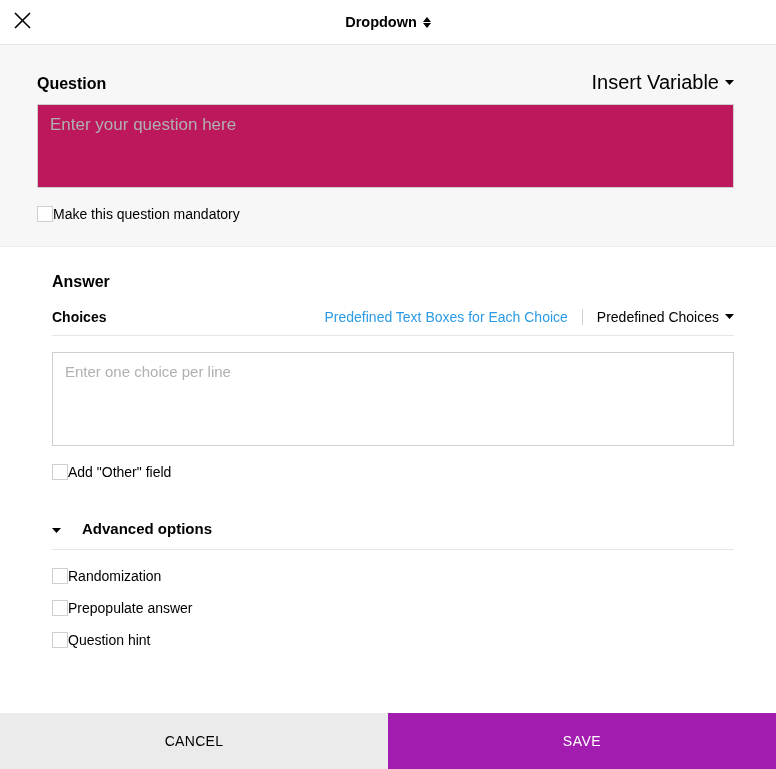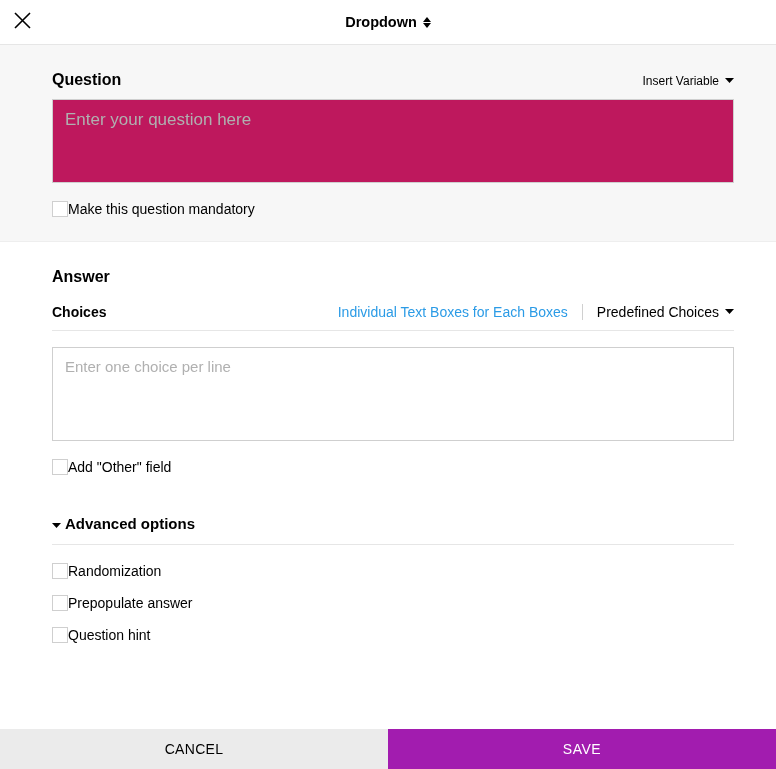--- a/index.html
+++ b/index.html
@@ -3,48 +3,48 @@
 <meta charset="utf-8">
 <style>
   * { box-sizing: border-box; margin: 0; padding: 0; }
   html, body { width: 776px; height: 769px; font-family: -apple-system, BlinkMacSystemFont, "Segoe UI", "Helvetica Neue", Arial, sans-serif; background: #fff; color: #000; }
   .header { height: 45px; display: flex; align-items: center; position: relative; border-bottom: 1px solid #e6e6e6; }
   .close-btn { position: absolute; left: 12px; top: 12px; width: 20px; height: 20px; cursor: pointer; display:flex; align-items:center; justify-content:center; }
   .header-title { margin: 0 auto; font-weight: 700; font-size: 14.5px; display: flex; align-items: center; gap: 6px; }
   .sort-icon { display:inline-flex; flex-direction:column; gap:1px; }
   .sort-icon svg { display:block; }
 
-  .section-question { background: #f7f7f7; padding: 26px 42px 24px 52px; border-bottom: 1px solid #eee; }
+  .section-question { background: #f7f7f7; padding: 26px 42px 24px 37px; border-bottom: 1px solid #eee; }
   .q-row { display:flex; justify-content: space-between; align-items: baseline; margin-bottom: 10px; }
   .q-label { font-weight: 700; font-size: 16px; }
-  .insert-var { font-size: 12px; display:flex; align-items:center; gap:6px; cursor:pointer; }
+  .insert-var { font-size: 20px; display:flex; align-items:center; gap:6px; cursor:pointer; }
   .caret-down svg { display:block; }
 
   .q-textarea { width: 100%; height: 84px; border: 1px solid #cfcfcf; background:#be185d; padding: 10px 12px; font-size: 17px; font-weight:300; color:#000; resize:none; font-family:inherit; }
   .q-textarea::placeholder { color: #b0b0b0; font-weight:300; }
 
   .check-row { display:flex; align-items:center; margin-top:14px; font-size:14px; }
   .checkbox { width:16px; height:16px; border:1px solid #cfcfcf; background:#fff; cursor:pointer; flex-shrink:0; }
 
   .section-answer { padding: 26px 42px 20px 52px; }
   .ans-label { font-weight:700; font-size:16px; margin-bottom: 18px; }
   .choices-row { display:flex; align-items:center; justify-content:space-between; border-bottom:1px solid #e6e6e6; padding-bottom:10px; margin-bottom:16px; }
   .choices-label { font-weight:700; font-size:14px; }
   .choices-right { display:flex; align-items:center; gap:14px; font-size:14px; }
   .link { color:#2b9be6; cursor:pointer; }
   .divider-v { width:1px; height:16px; background:#d0d0d0; }
   .predef { display:flex; align-items:center; gap:6px; cursor:pointer; }
 
   .choices-textarea { width:100%; height:94px; border:1px solid #cfcfcf; background:#fff; padding:10px 12px; font-size:15px; resize:none; font-family:inherit; }
   .choices-textarea::placeholder { color:#b0b0b0; }
 
-  .adv-header { display:flex; align-items:center; gap:4px; font-weight:700; font-size:15px; margin-top:40px; border-bottom:1px solid #e6e6e6; padding-bottom:12px; cursor:pointer; }
+  .adv-header { display:flex; align-items:center; gap:21px; font-weight:700; font-size:15px; margin-top:40px; border-bottom:1px solid #e6e6e6; padding-bottom:12px; cursor:pointer; }
   .adv-options { margin-top:18px; display:flex; flex-direction:column; gap:16px; }
 
-  .footer { position:absolute; bottom:0; left:0; width:776px; height:40px; display:flex; }
+  .footer { position:absolute; bottom:0; left:0; width:776px; height:56px; display:flex; }
   .btn-cancel { flex:1; background:#ebebeb; display:flex; align-items:center; justify-content:center; font-size:14px; letter-spacing:0.3px; cursor:pointer; }
   .btn-save { flex:1; background:#a21caf; color:#fff; display:flex; align-items:center; justify-content:center; font-size:14px; letter-spacing:0.5px; cursor:pointer; }
 </style>
 </head>
 <body>
 
 <div class="header">
   <div class="close-btn">
     <span>
       <svg width="17" height="17" viewBox="0 0 17 17">
@@ -83,21 +83,21 @@
     <span>Make this question mandatory</span>
   </div>
 </div>
 
 <div class="section-answer">
   <div class="ans-label">Answer</div>
 
   <div class="choices-row">
     <div class="choices-label">Choices</div>
     <div class="choices-right">
-      <span class="link">Individual Text Boxes for Each Boxes</span>
+      <span class="link">Predefined Text Boxes for Each Choice</span>
       <span class="divider-v"></span>
       <div class="predef">
         <span>Predefined Choices</span>
         <span class="caret-down">
           <svg width="9" height="6" viewBox="0 0 9 6">
               <path d="M0 0 L4.5 5 L9 0 Z" fill="#000"></path>
             </svg>
         </span>
       </div>
     </div>

